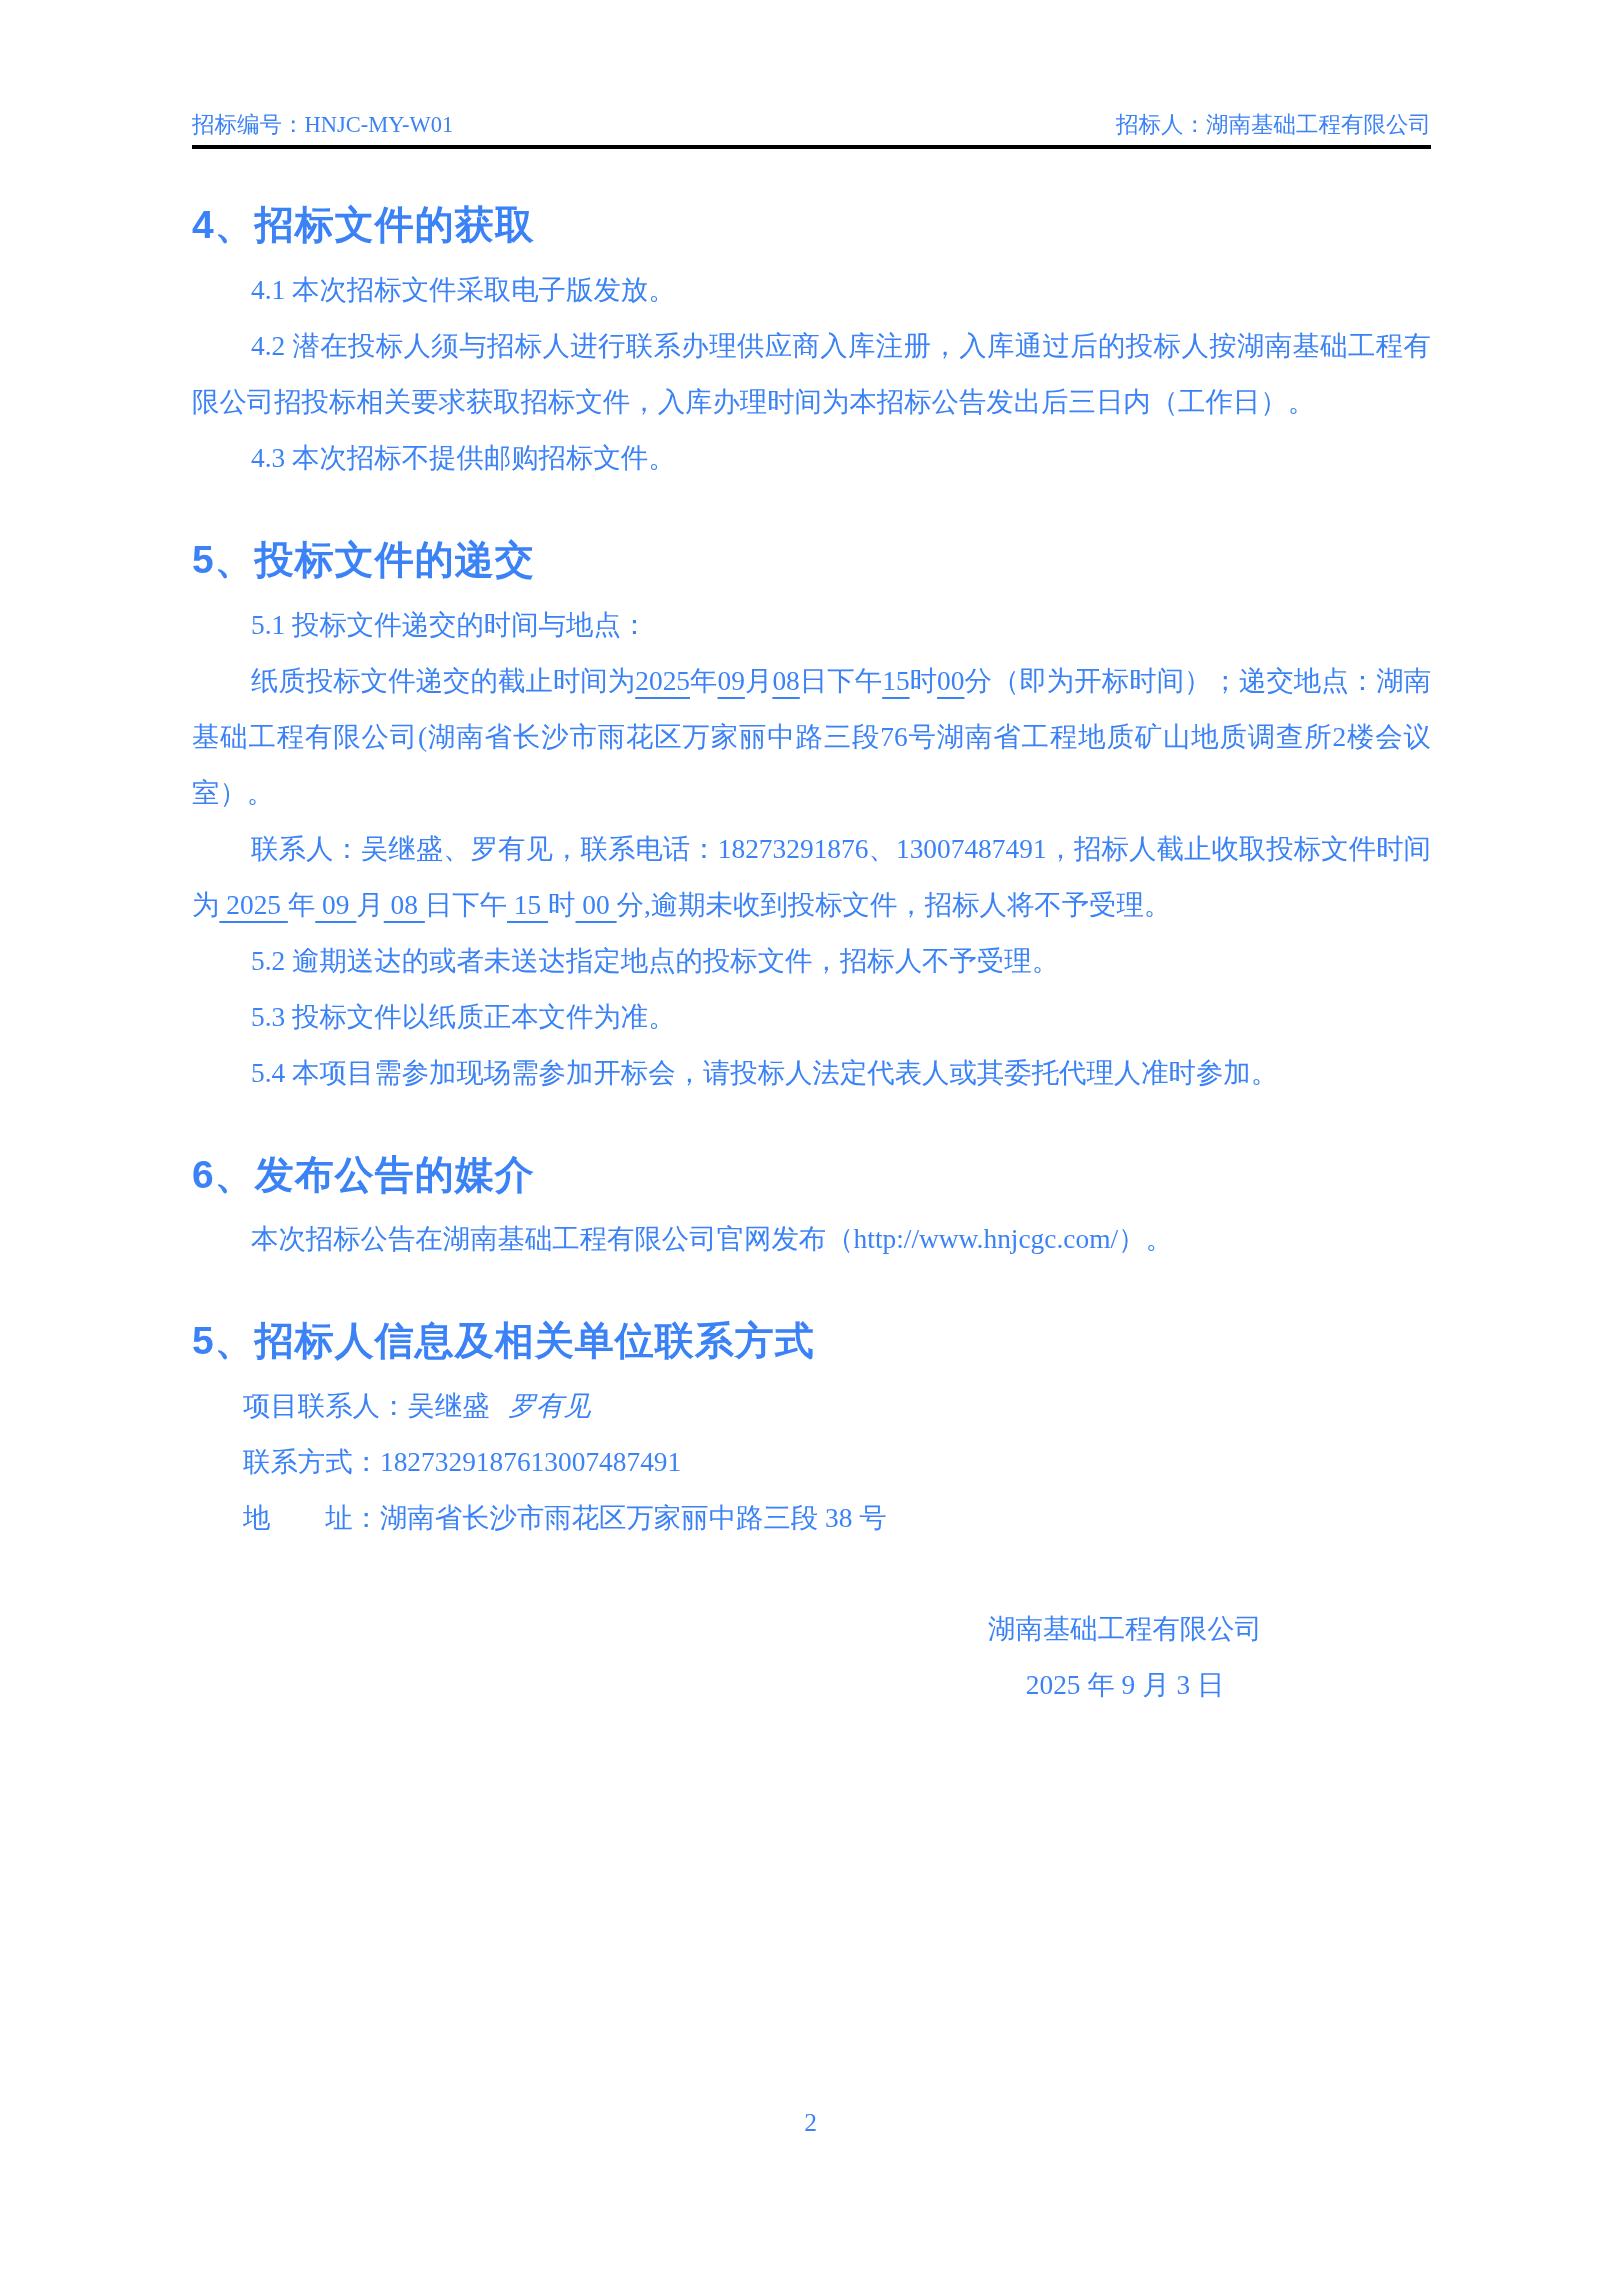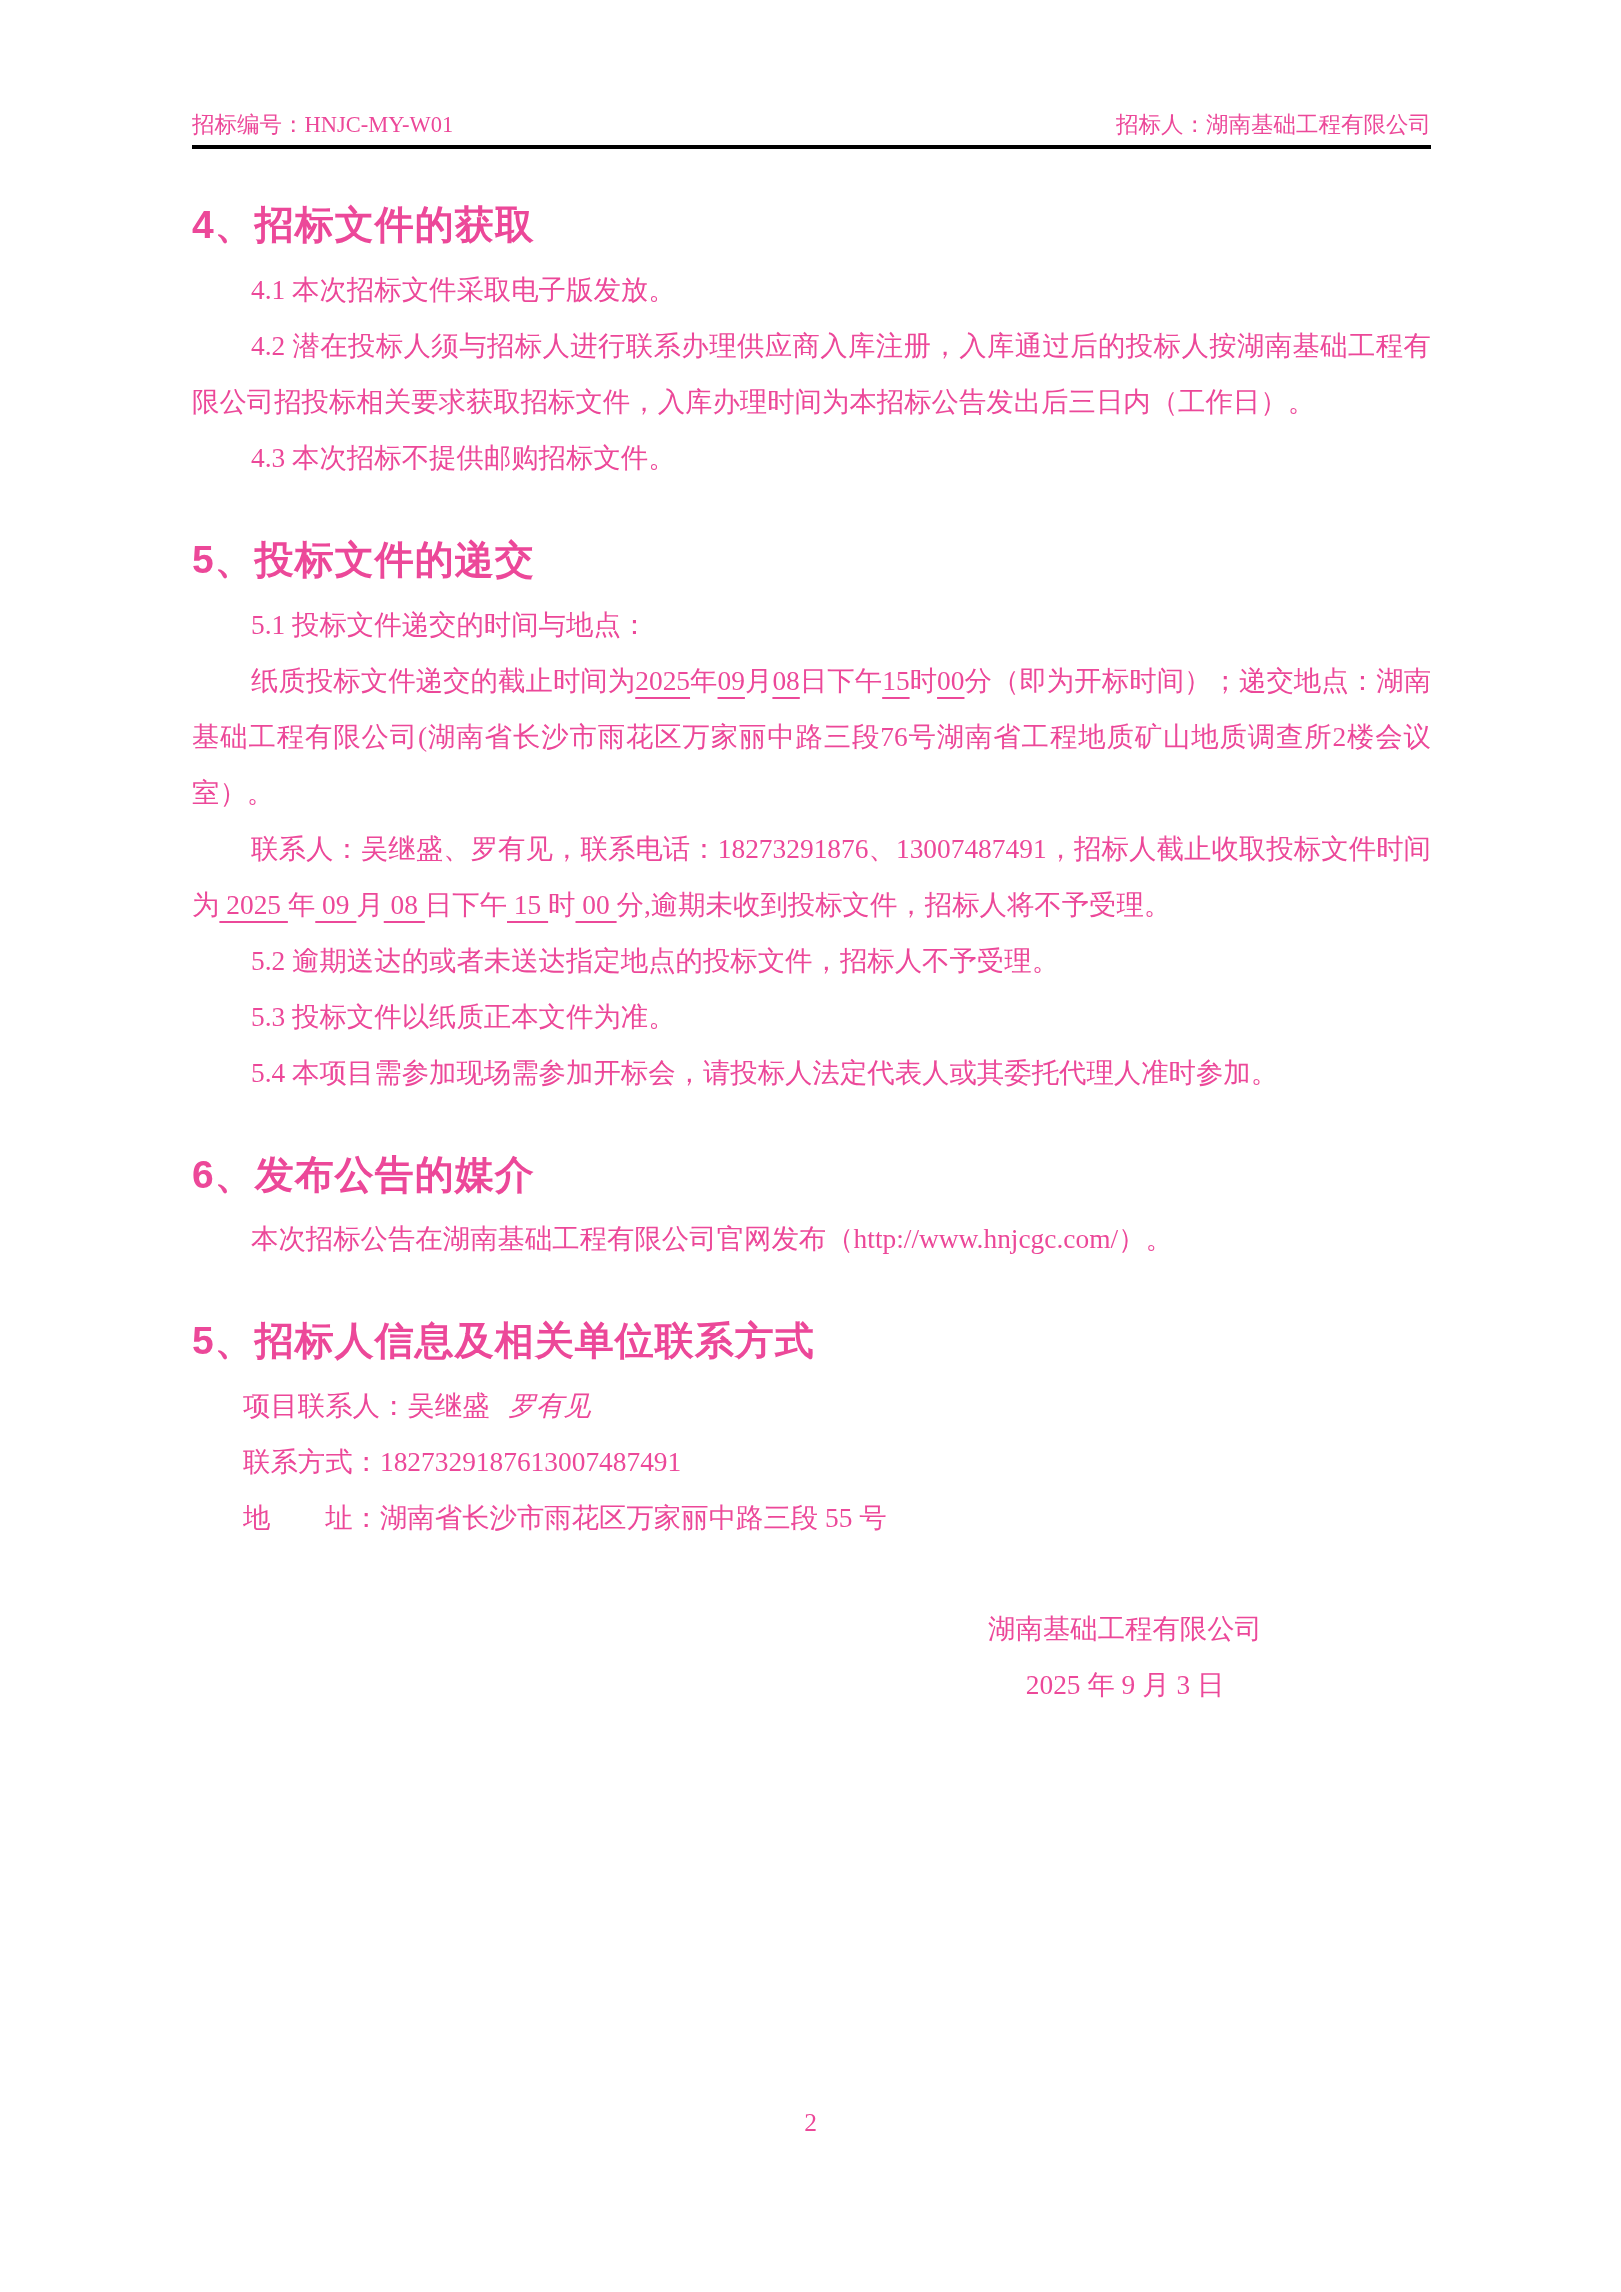--- a/index.html
+++ b/index.html
@@ -2,21 +2,21 @@
 <html><head>
 <meta charset="utf-8">
 <style>
   * { box-sizing: border-box; }
   html, body { margin: 0; padding: 0; background: #ffffff; }
   .page {
     position: relative;
     width: 1621px;
     height: 2293px;
     background: #ffffff;
-    color: #ec4899;
+    color: #3b82f6;
     font-family: "Liberation Serif", "DejaVu Serif", serif;
     overflow: hidden;
     border-radius: 6px;
   }
   .header {
     position: absolute;
     top: 108px;
     left: 192px;
     right: 190px;
     display: flex;
@@ -112,21 +112,21 @@
 
     <div class="sec-heading">5、招标人信息及相关单位联系方式</div>
 
     <div class="contact-row">
       <span>项目联系人：</span><span>吴继盛</span><span class="gap-lg">罗有见</span>
     </div>
     <div class="contact-row">
       <span>联系方式：</span><span>18273291876</span><span class="gap-md">13007487491</span>
     </div>
     <div class="contact-row">
-      <span>地　　址：</span><span>湖南省长沙市雨花区万家丽中路三段 55 号</span>
+      <span>地　　址：</span><span>湖南省长沙市雨花区万家丽中路三段 38 号</span>
     </div>
 
     <div class="signature">
       <div class="sig-line">湖南基础工程有限公司</div>
       <div class="sig-line">2025 年 9 月 3 日</div>
     </div>
 
   </div>
 
   <div class="page-number">2</div>

